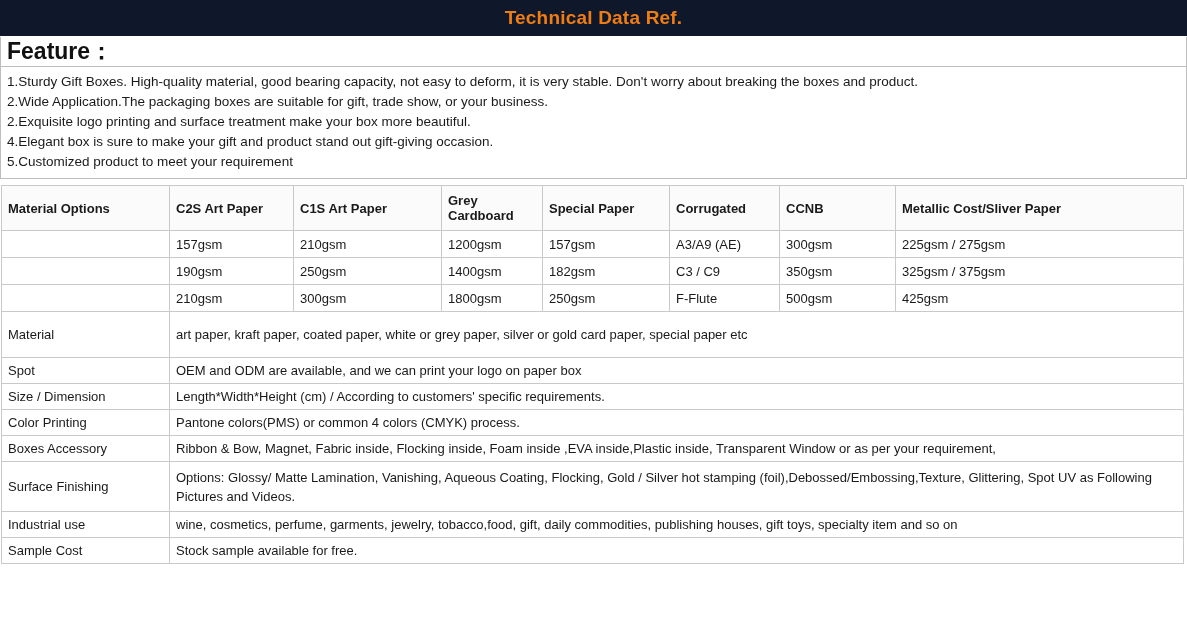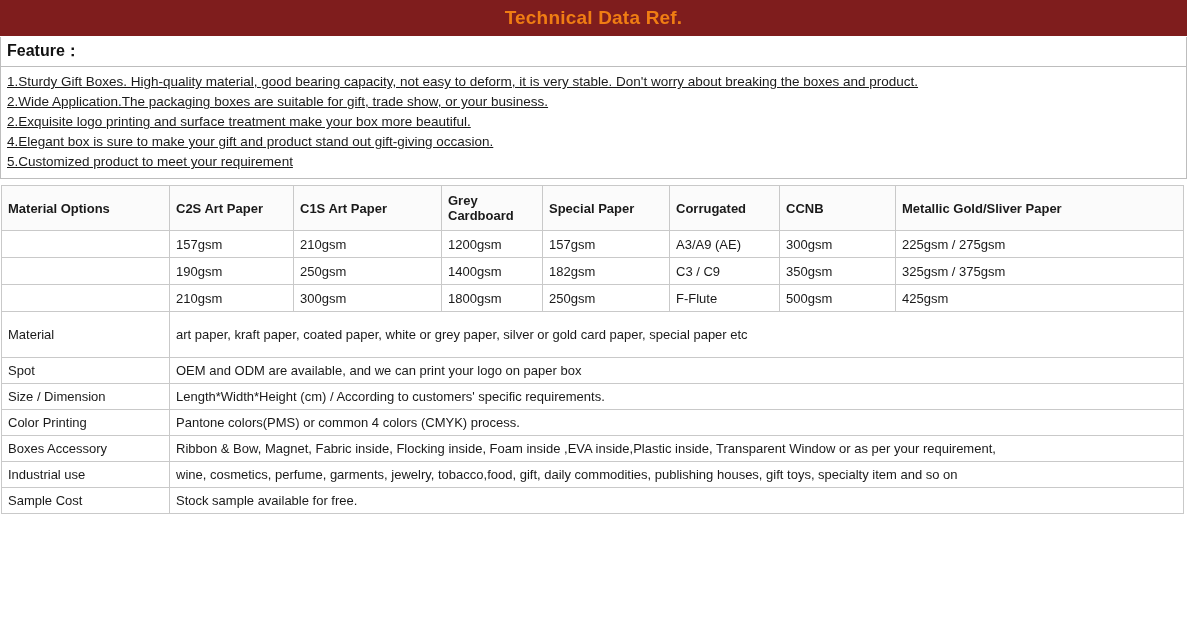--- a/index.html
+++ b/index.html
@@ -15,21 +15,21 @@
   .page {
     width: 1187px;
     height: 620px;
     box-sizing: border-box;
     position: relative;
     background: #ffffff;
     overflow: hidden;
   }
   .title-bar {
     height: 36px;
-    background: #7f1d1d;
+    background: #0f172a;
     display: flex;
     align-items: center;
     justify-content: center;
     border-bottom: 1px solid #ffffff;
   }
   .title-bar .title {
     color: #f07d13;
     font-size: 19px;
     font-weight: bold;
     letter-spacing: 0.2px;
@@ -37,36 +37,35 @@
   .feature-head {
     border: 1px solid #bdbdbd;
     border-top: none;
     box-sizing: border-box;
     padding: 6px 6px 6px 6px;
     height: 30px;
     display: flex;
     align-items: center;
   }
   .feature-head .label {
-    font-size: 16px;
+    font-size: 23px;
     font-weight: bold;
     color: #111;
   }
   .feature-body {
     border: 1px solid #bdbdbd;
     border-top: none;
     box-sizing: border-box;
     padding: 5px 6px 6px 6px;
   }
   .feature-body .line {
     line-height: 20px;
     font-size: 13.5px;
     color: #1a1a1a;
     white-space: nowrap;
-    text-decoration: underline;
   }
   table.spec {
     border-collapse: collapse;
     width: 1014px;
     margin: 6px 0 0 1px;
     table-layout: fixed;
   }
   table.spec td, table.spec th {
     border: 1px solid #c9c9c9;
     padding: 3px 6px;
@@ -132,21 +131,21 @@
     </colgroup>
     <tbody>
       <tr>
         <th>Material Options</th>
         <th>C2S Art Paper</th>
         <th>C1S Art Paper</th>
         <th>Grey Cardboard</th>
         <th>Special Paper</th>
         <th>Corrugated</th>
         <th>CCNB</th>
-        <th>Metallic Gold/Sliver Paper</th>
+        <th>Metallic Cost/Sliver Paper</th>
       </tr>
 
       <tr class="matrow">
         <td></td>
         <td>157gsm</td>
         <td>210gsm</td>
         <td>1200gsm</td>
         <td>157gsm</td>
         <td>A3/A9 (AE)</td>
         <td>300gsm</td>
@@ -186,20 +185,24 @@
         <td class="wrap-cell" colspan="7">Length*Width*Height (cm) / According to customers' specific requirements.</td>
       </tr>
       <tr>
         <td class="label-cell">Color Printing</td>
         <td class="wrap-cell" colspan="7">Pantone colors(PMS) or common 4 colors (CMYK) process.</td>
       </tr>
       <tr>
         <td class="label-cell">Boxes Accessory</td>
         <td class="wrap-cell" colspan="7">Ribbon &amp; Bow, Magnet, Fabric inside, Flocking inside, Foam inside ,EVA inside,Plastic inside, Transparent Window or as per your requirement,</td>
       </tr>
+      <tr class="taller">
+        <td class="label-cell">Surface Finishing</td>
+        <td class="wrap-cell" colspan="7">Options: Glossy/ Matte Lamination, Vanishing, Aqueous Coating, Flocking, Gold / Silver hot stamping (foil),Debossed/Embossing,Texture, Glittering, Spot UV as Following Pictures and Videos.</td>
+      </tr>
       <tr>
         <td class="label-cell">Industrial use</td>
         <td class="wrap-cell" colspan="7">wine, cosmetics, perfume, garments, jewelry, tobacco,food, gift, daily commodities, publishing houses, gift toys, specialty item and so on</td>
       </tr>
       <tr>
         <td class="label-cell">Sample Cost</td>
         <td class="wrap-cell" colspan="7">Stock sample available for free.</td>
       </tr>
     </tbody>
   </table>

